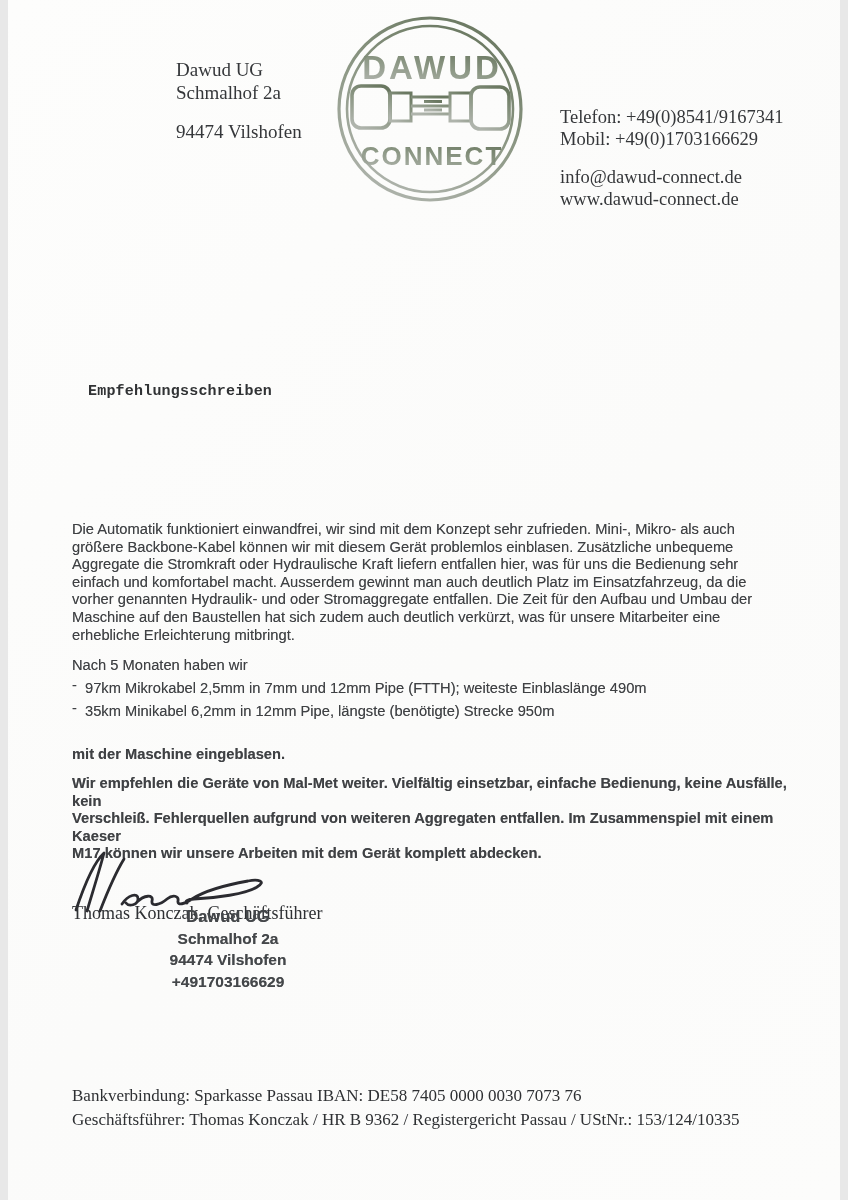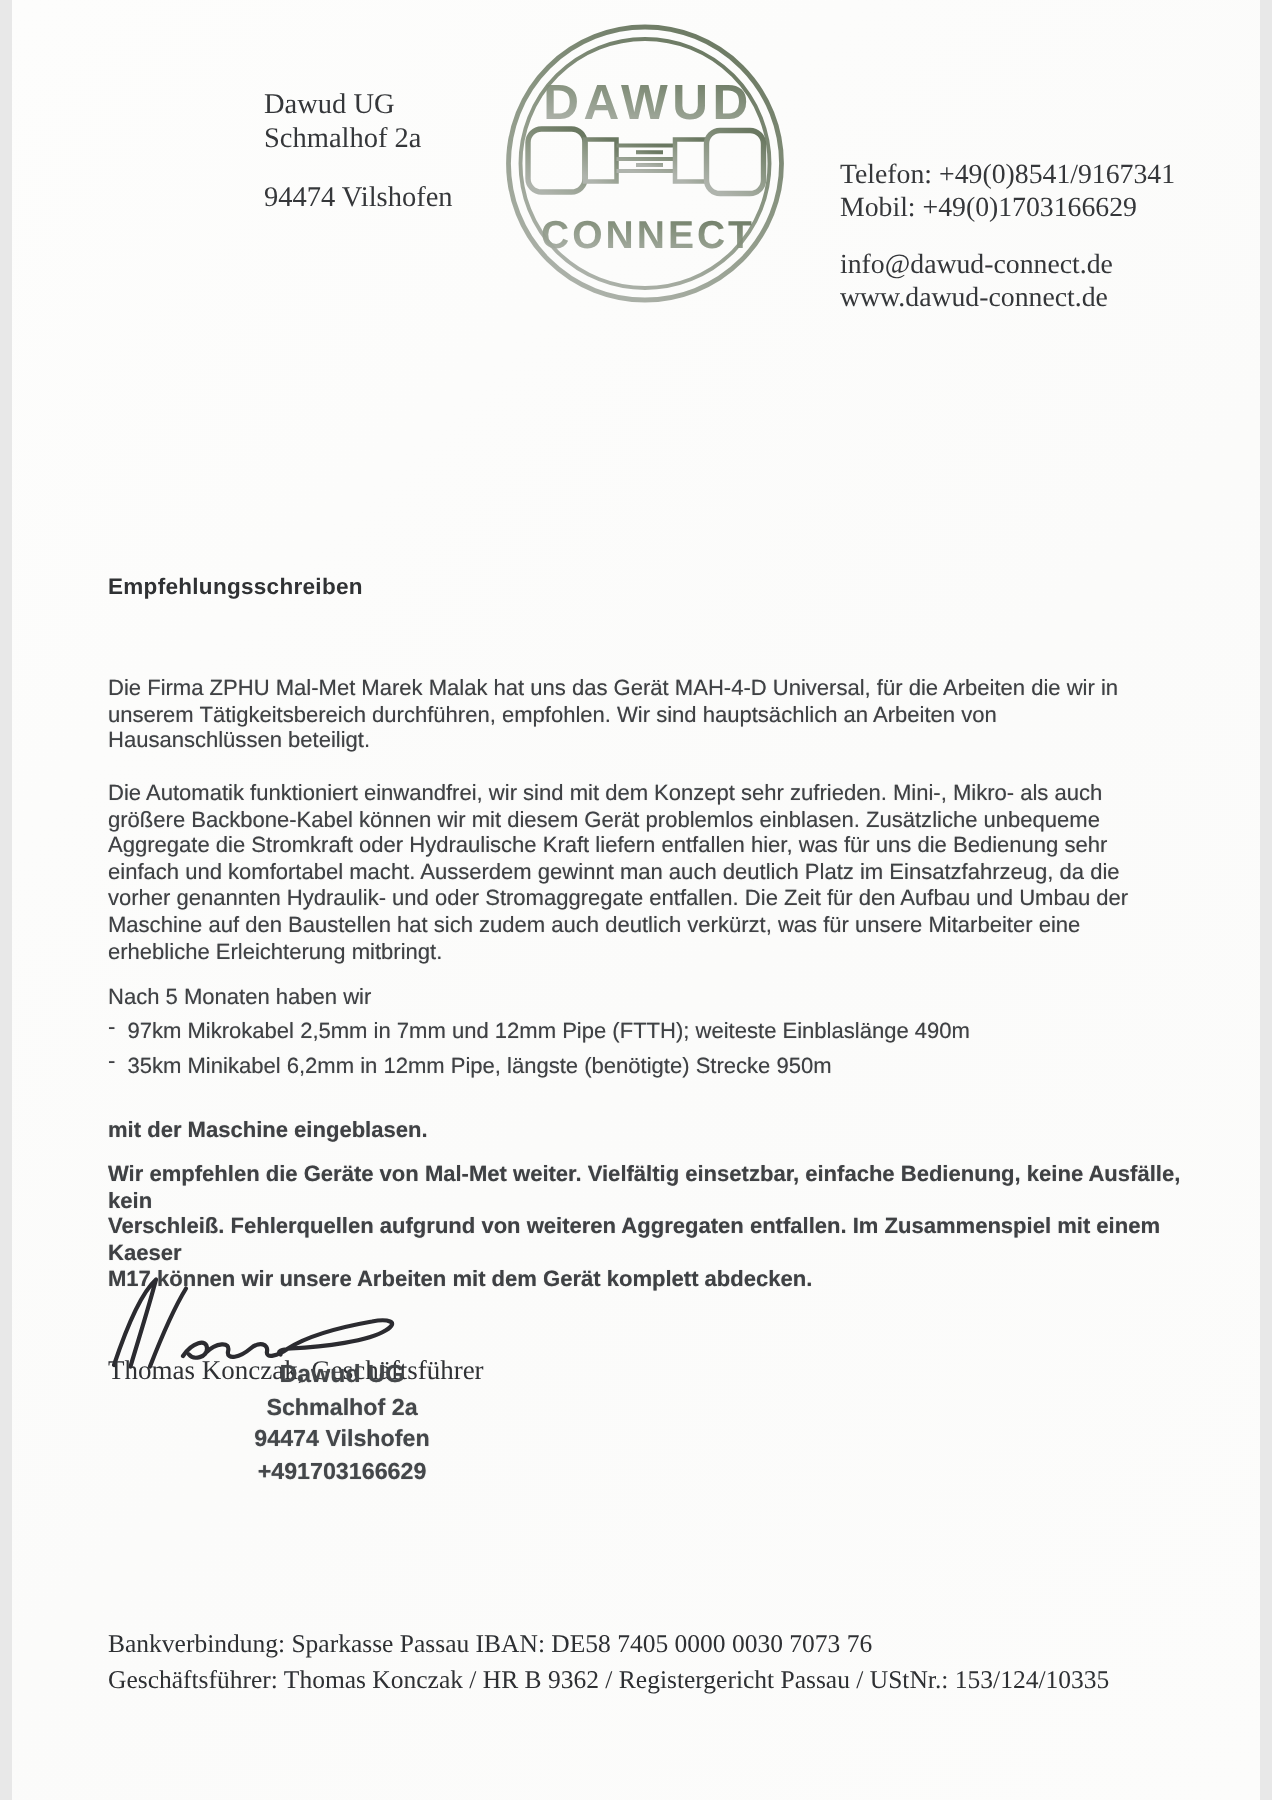--- a/index.html
+++ b/index.html
@@ -13,22 +13,22 @@
   .abs{position:absolute;}
   
   .serif{font-family:"Liberation Serif",serif;color:#35373a;}
   .sender{left:168px;top:58px;font-size:19px;line-height:23px;}
   .sender .city{margin-top:16px;}
   .contact{left:552px;top:62px;font-size:18.5px;line-height:22px;margin-top:44px;}
   .contact .email{margin-top:16px;}
   
   .logo{left:328px;top:13px;}
   
-  .subject{left:64px;top:383px;font-size:15px;font-weight:bold;color:#303234;
-           letter-spacing:.2px;}
+  .subject{left:80px;top:383px;font-size:15px;font-weight:bold;color:#303234;
+           letter-spacing:.2px;font-family:Liberation Mono, monospace;}
   .para{left:64px;width:740px;font-size:14.7px;line-height:17.6px;
         white-space:pre-line;text-shadow:0 0 .5px rgba(70,72,75,.55);}
   .p1{top:451px;}
   .p2{top:521px;}
   .p3{top:775px;font-weight:bold;}
   .list-intro{left:64px;top:657px;font-size:14.7px;
               text-shadow:0 0 .5px rgba(70,72,75,.55);}
   .bullets{left:64px;top:680px;width:740px;}
   .bullet{position:relative;padding-left:13px;margin-bottom:5.5px;
           font-size:14.7px;line-height:17.6px;
@@ -89,23 +89,20 @@
 
   <div class="abs serif contact">
     <div>Telefon: +49(0)8541/9167341</div>
     <div>Mobil: +49(0)1703166629</div>
     <div class="email">info@dawud-connect.de</div>
     <div>www.dawud-connect.de</div>
   </div>
 
   <div class="abs subject">Empfehlungsschreiben</div>
 
-  <div class="abs para p1">Die Firma ZPHU Mal-Met Marek Malak hat uns das Gerät MAH-4-D Universal, für die Arbeiten die wir in
-unserem Tätigkeitsbereich durchführen, empfohlen. Wir sind hauptsächlich an Arbeiten von
-Hausanschlüssen beteiligt.</div>
   <div class="abs para p2">Die Automatik funktioniert einwandfrei, wir sind mit dem Konzept sehr zufrieden. Mini-, Mikro- als auch
 größere Backbone-Kabel können wir mit diesem Gerät problemlos einblasen. Zusätzliche unbequeme
 Aggregate die Stromkraft oder Hydraulische Kraft liefern entfallen hier, was für uns die Bedienung sehr
 einfach und komfortabel macht. Ausserdem gewinnt man auch deutlich Platz im Einsatzfahrzeug, da die
 vorher genannten Hydraulik- und oder Stromaggregate entfallen. Die Zeit für den Aufbau und Umbau der
 Maschine auf den Baustellen hat sich zudem auch deutlich verkürzt, was für unsere Mitarbeiter eine
 erhebliche Erleichterung mitbringt.</div>
 
   <div class="abs list-intro">Nach 5 Monaten haben wir</div>
   <div class="abs bullets">

